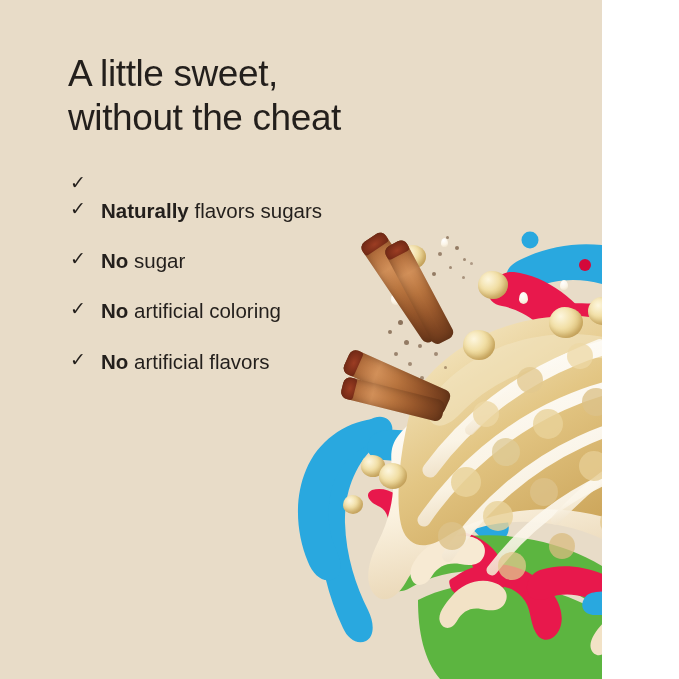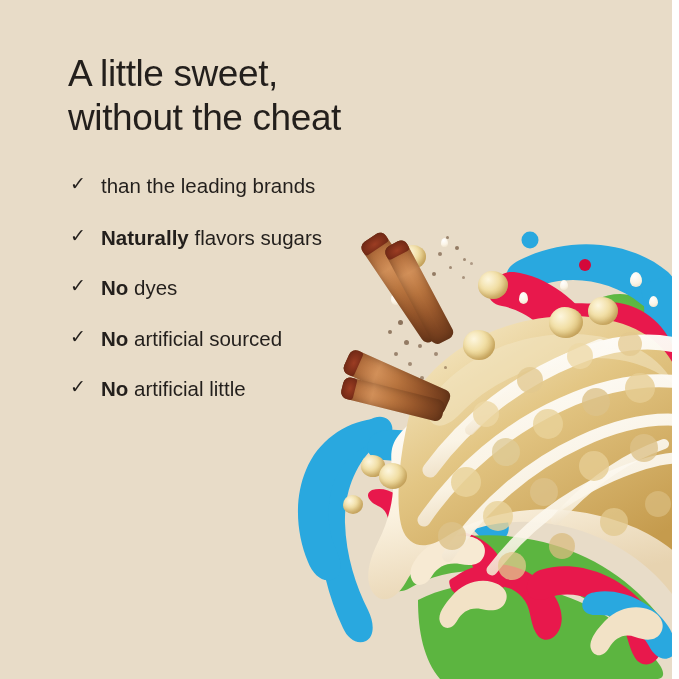--- a/index.html
+++ b/index.html
@@ -2,21 +2,21 @@
 <html><head>
 <meta charset="utf-8">
 <style>
   html, body {
     margin: 0;
     padding: 0;
     background: #ffffff;
   }
   #ad {
     position: relative;
-    width: 672px;
+    width: 602px;
     height: 679px;
     overflow: hidden;
     background: #e8dcc8;
     font-family: "Liberation Sans", sans-serif;
     -webkit-font-smoothing: antialiased;
   }
 
   
   .copy {
     position: absolute;
@@ -340,33 +340,32 @@
 
   <div class="copy">
     <h1 class="headline">A little sweet,
 without the cheat</h1>
   </div>
 
   <ul class="bullets">
     <li class="bullet first">
       <span class="b-check">✓</span>
       <span></span>
-      <span class="b-sub">than the leading brands</span>
     </li>
     <li class="bullet" style="margin-top:26px;">
       <span class="b-check">✓</span>
       <span class="b-strong">Naturally</span><span> flavors sugars</span>
     </li>
     <li class="bullet" style="margin-top:24px;">
       <span class="b-check">✓</span>
-      <span class="b-strong">No</span><span> dyes</span>
+      <span class="b-strong">No</span><span> sugar</span>
     </li>
     <li class="bullet" style="margin-top:24px;">
       <span class="b-check">✓</span>
-      <span class="b-strong">No</span><span> artificial sourced</span>
+      <span class="b-strong">No</span><span> artificial coloring</span>
     </li>
     <li class="bullet" style="margin-top:24px;">
       <span class="b-check">✓</span>
-      <span class="b-strong">No</span><span> artificial little</span>
+      <span class="b-strong">No</span><span> artificial flavors</span>
     </li>
   </ul>
 
 </div>
 
 </body></html>

